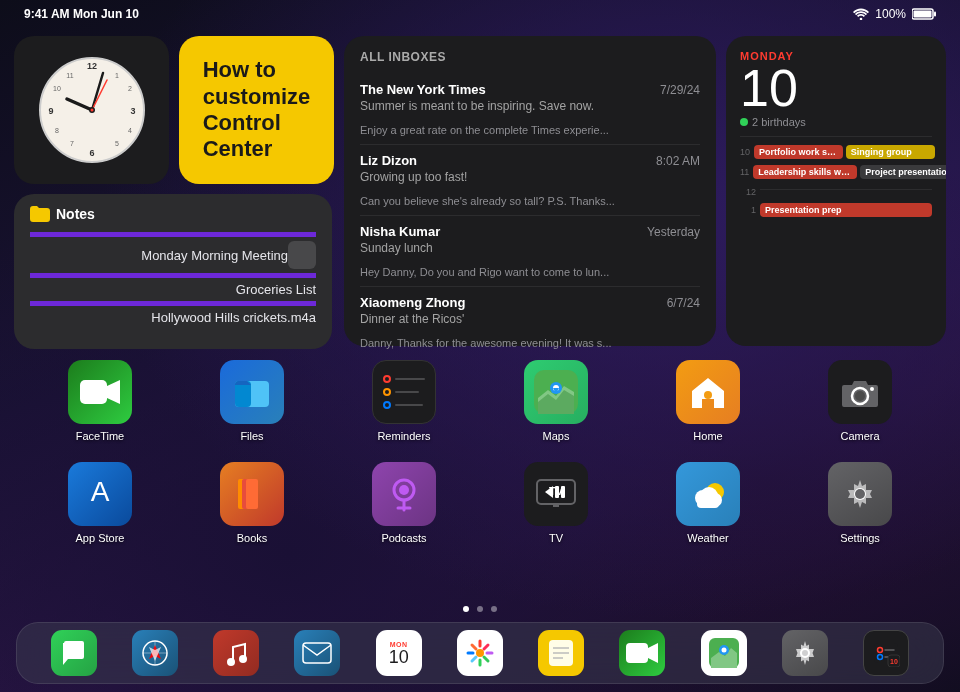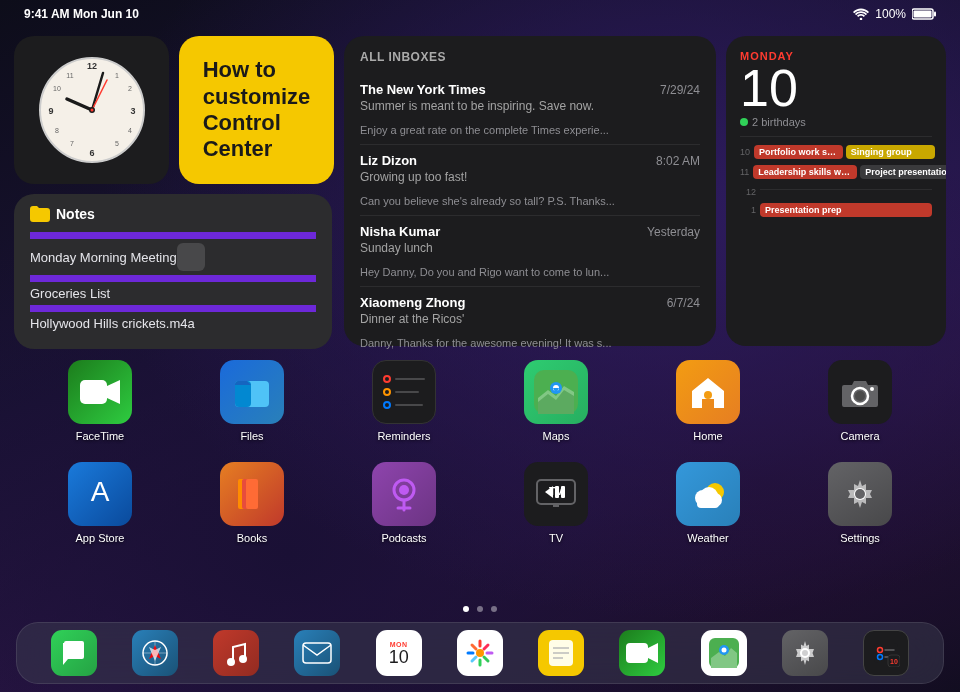--- a/index.html
+++ b/index.html
@@ -115,23 +115,23 @@
       margin-bottom: 10px;
     }
     .notes-title {
       color: white;
       font-size: 14px;
       font-weight: 600;
     }
     .notes-item {
       display: flex;
       align-items: center;
-      justify-content: flex-start;
+      justify-content: flex-end;
       padding: 4px 0;
-      border-top: 7px solid #6d28d9;
+      border-top: 5px solid #6d28d9;
     }
     .notes-item-text {
       color: #e5e5ea;
       font-size: 13px;
     }
     .notes-item-icon {
       width: 28px;
       height: 28px;
       background: #48484a;
       border-radius: 6px;

